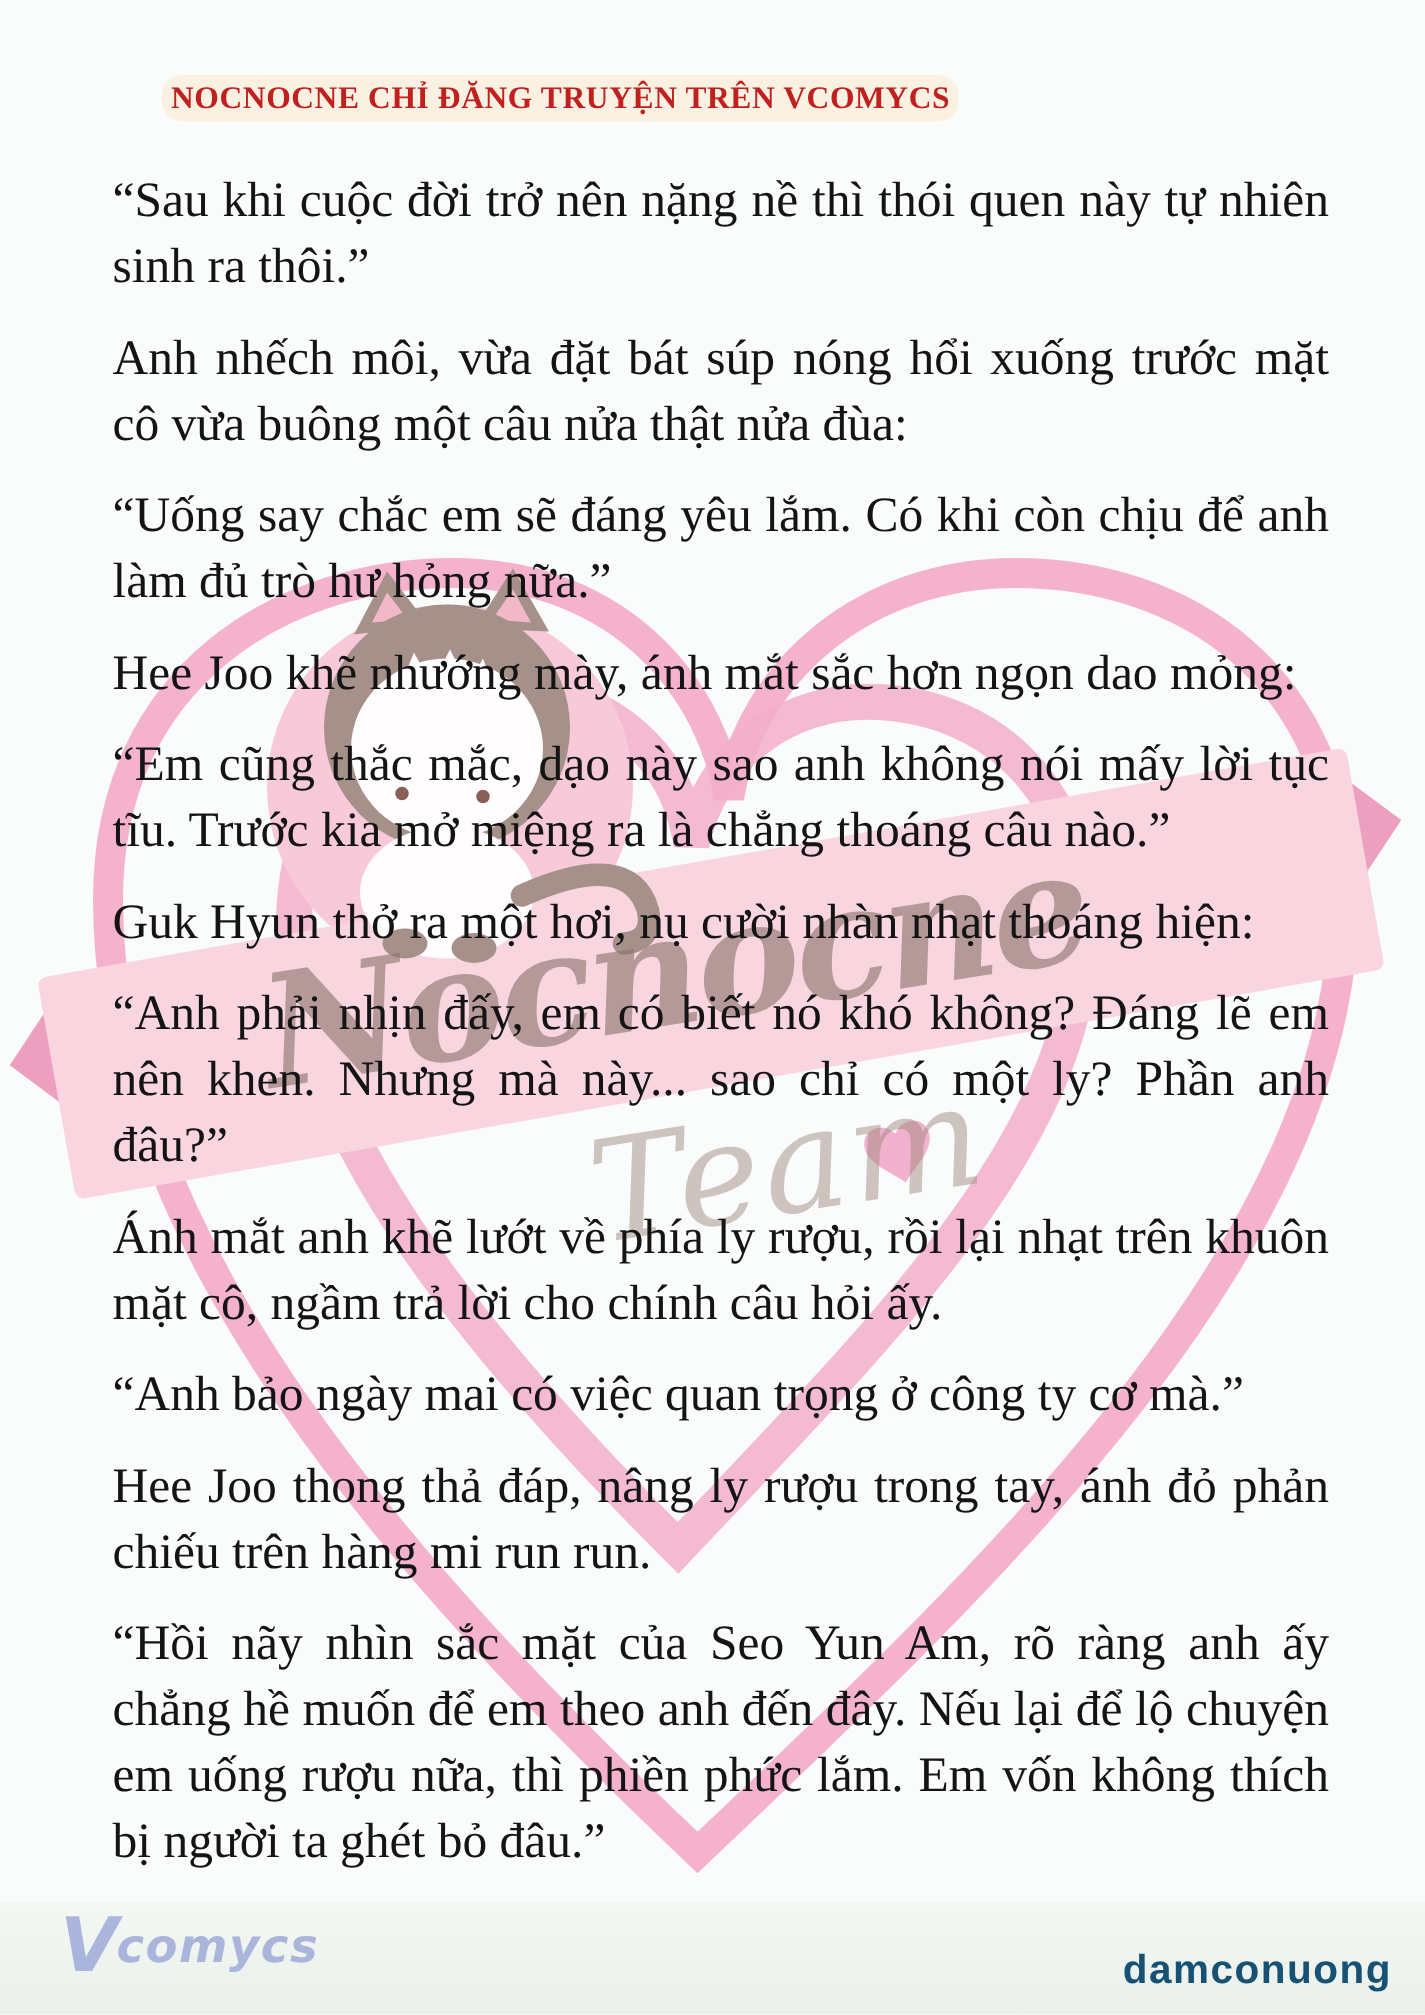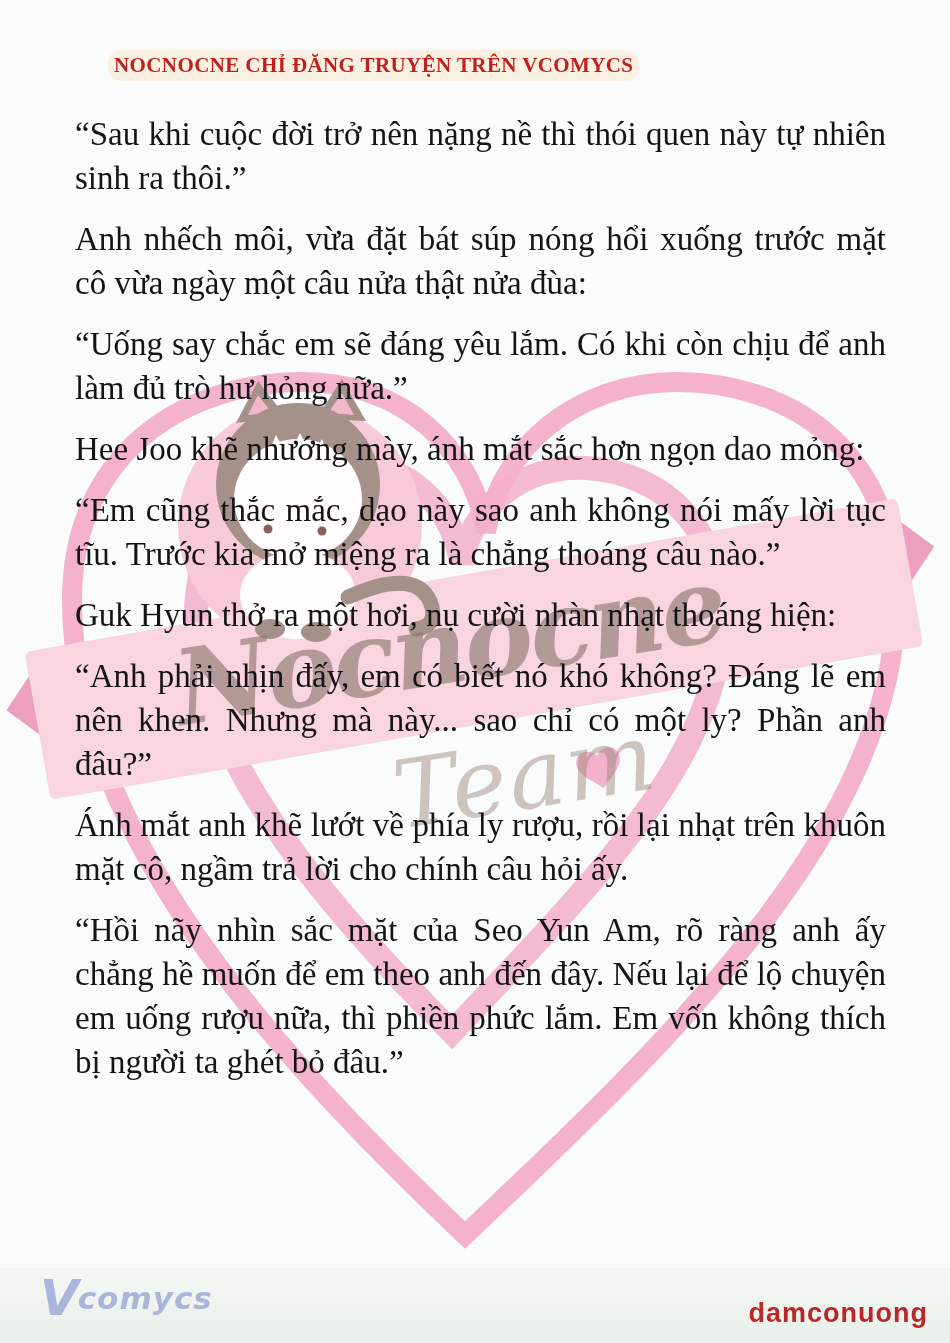--- a/index.html
+++ b/index.html
@@ -32,21 +32,21 @@
   }
   .logo{
     position:absolute;left:40px;top:1280px;z-index:2;
     font:italic 700 31px "DejaVu Sans",sans-serif;
     color:#9aa6d8;opacity:.8;letter-spacing:1px;
   }
   .logo .logo-v{font-size:50px;line-height:30px;vertical-align:-6px;margin-right:-2px;}
   .credit{
     position:absolute;right:22px;top:1298px;z-index:2;
     font:700 27px "Liberation Sans",sans-serif;
-    color:#b91c1c;letter-spacing:1px;opacity:.95;
+    color:#0c4a6e;letter-spacing:1px;opacity:.95;
   }
 </style>
 </head>
 <body>
 
 <div class="watermark">
   <svg width="950" height="1343" viewBox="0 0 950 1343">
 
     <path d="M 465 1235 C 270 1050, 72 830, 72 600 C 72 448, 192 382, 302 382 C 402 382, 472 447, 486 532 C 500 447, 577 382, 677 382 C 787 382, 896 448, 896 600 C 896 830, 660 1050, 465 1235 Z" fill="none" stroke-width="20" stroke-linecap="round" opacity="0.95" stroke="#f3aeca"></path>
 
@@ -81,24 +81,26 @@
     <text x="455" y="682" text-anchor="middle" transform="rotate(-9 455 682)" class="wm-name" fill="rgba(138,117,110,0.62)">Nocnocne</text>
     <text x="530" y="808" text-anchor="middle" transform="rotate(-9 530 808)" class="wm-team" fill="rgba(156,136,126,0.48)">Team</text>
   </svg>
 </div>
 
 <div class="bottom-strip"></div>
 
 <div class="content">
   <div class="notice">NOCNOCNE CHỈ ĐĂNG TRUYỆN TRÊN VCOMYCS</div>
   <p>“Sau khi cuộc đời trở nên nặng nề thì thói quen này tự nhiên sinh ra thôi.”</p>
-  <p>Anh nhếch môi, vừa đặt bát súp nóng hổi xuống trước mặt cô vừa ngày một câu nửa thật nửa đùa:</p>
+  <p>Anh nhếch môi, vừa đặt bát súp nóng hổi xuống trước mặt cô vừa buông một câu nửa thật nửa đùa:</p>
   <p>“Uống say chắc em sẽ đáng yêu lắm. Có khi còn chịu để anh làm đủ trò hư hỏng nữa.”</p>
   <p>Hee Joo khẽ nhướng mày, ánh mắt sắc hơn ngọn dao mỏng:</p>
   <p>“Em cũng thắc mắc, dạo này sao anh không nói mấy lời tục tĩu. Trước kia mở miệng ra là chẳng thoáng câu nào.”</p>
   <p>Guk Hyun thở ra một hơi, nụ cười nhàn nhạt thoáng hiện:</p>
   <p>“Anh phải nhịn đấy, em có biết nó khó không? Đáng lẽ em nên khen. Nhưng mà này... sao chỉ có một ly? Phần anh đâu?”</p>
   <p>Ánh mắt anh khẽ lướt về phía ly rượu, rồi lại nhạt trên khuôn mặt cô, ngầm trả lời cho chính câu hỏi ấy.</p>
+  <p>“Anh bảo ngày mai có việc quan trọng ở công ty cơ mà.”</p>
+  <p>Hee Joo thong thả đáp, nâng ly rượu trong tay, ánh đỏ phản chiếu trên hàng mi run run.</p>
   <p>“Hồi nãy nhìn sắc mặt của Seo Yun Am, rõ ràng anh ấy chẳng hề muốn để em theo anh đến đây. Nếu lại để lộ chuyện em uống rượu nữa, thì phiền phức lắm. Em vốn không thích bị người ta ghét bỏ đâu.”</p>
 </div>
 
 <div class="logo"><span class="logo-v">V</span><span>comycs</span></div>
 <div class="credit">damconuong</div>
 
 </body></html>

